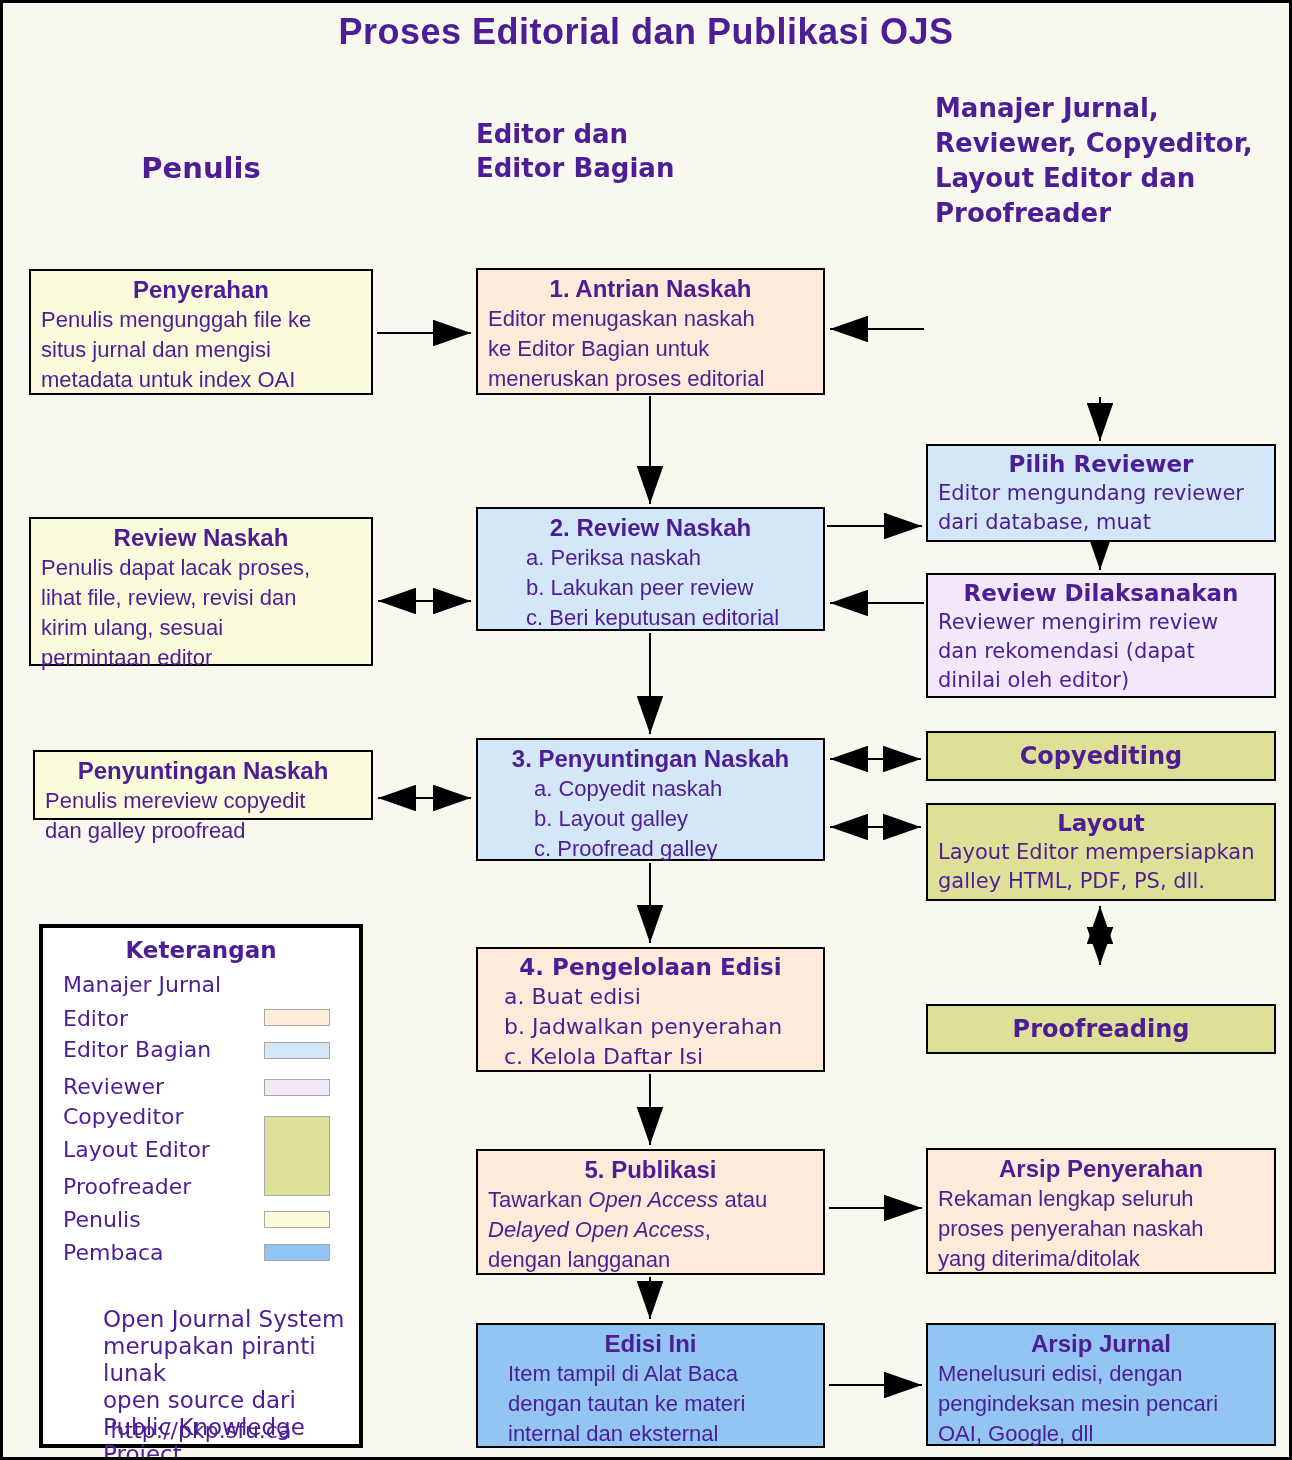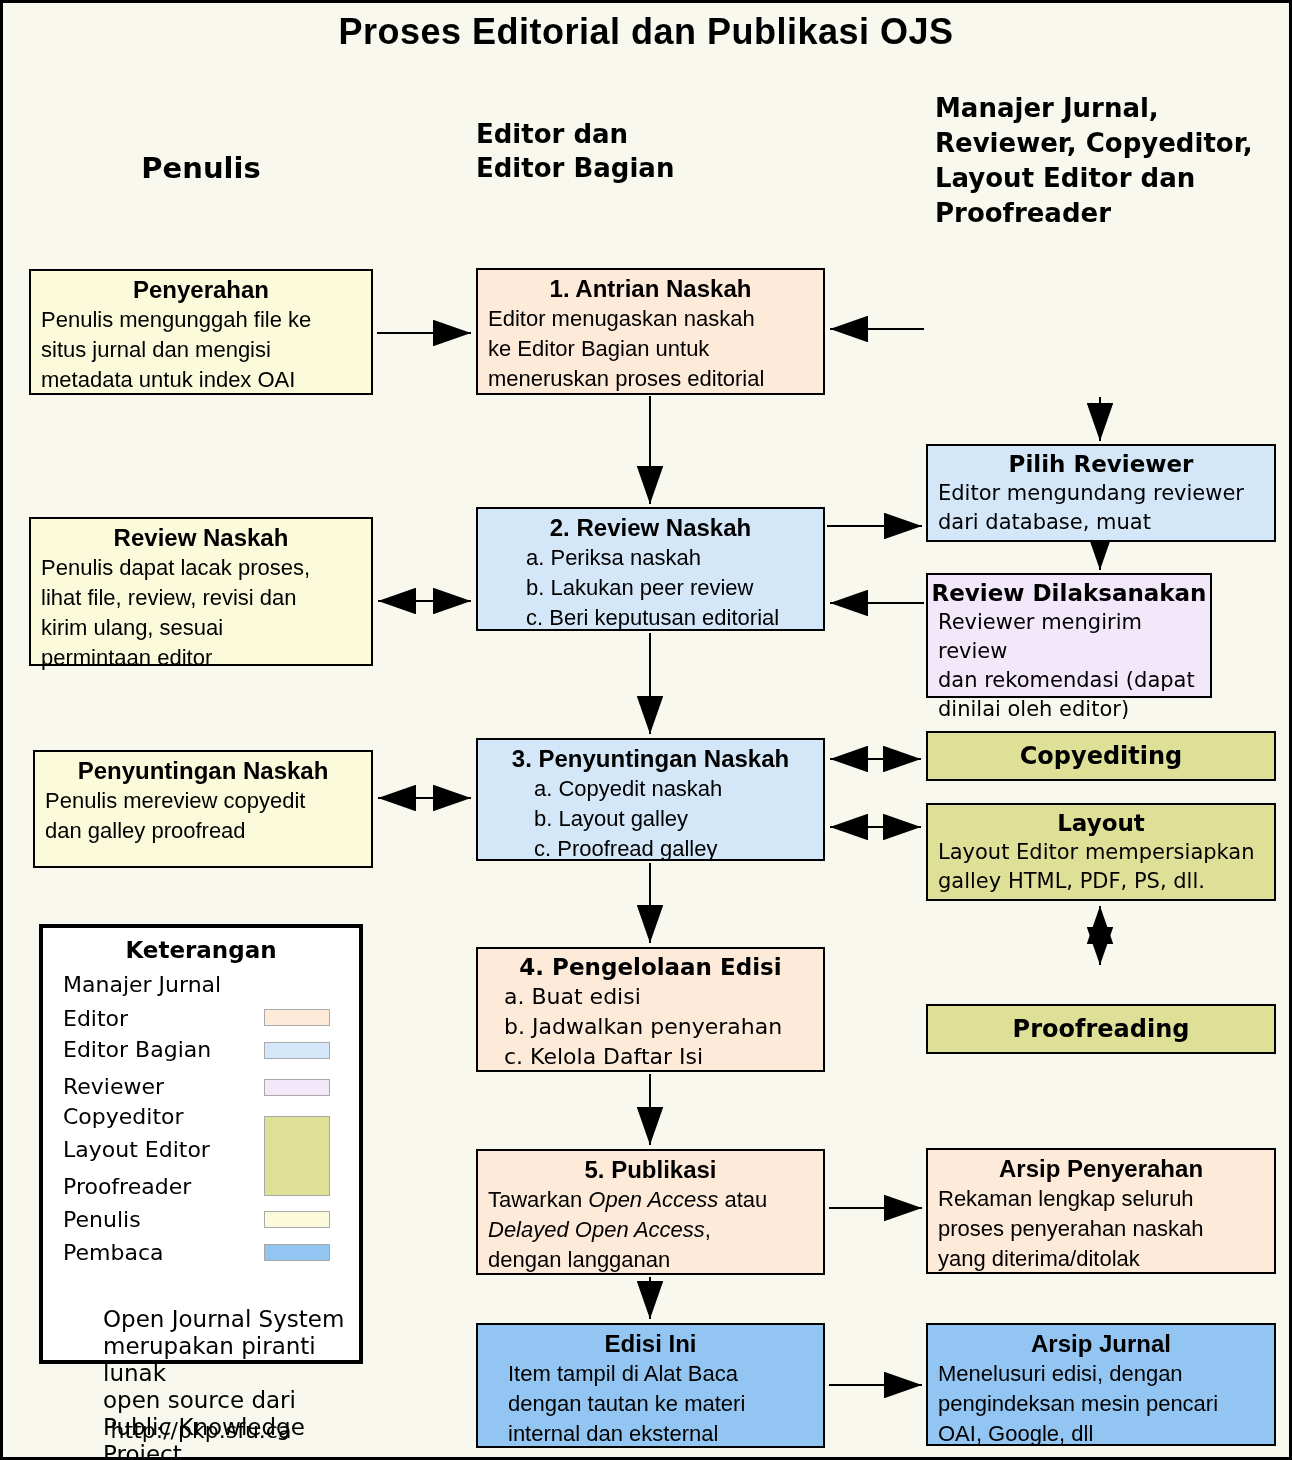--- a/index.html
+++ b/index.html
@@ -4,21 +4,21 @@
 <style>
   html,body{margin:0;padding:0;background:#e9e9e0;}
   .canvas{
     position:relative;
     width:1292px;height:1460px;
     background:#f8f8ee;
     border:3px solid #000;
     box-sizing:border-box;
     overflow:hidden;
     font-family:"DejaVu Sans", sans-serif;
-    color:#000000;
+    color:#4c1d95;
   }
   .narrow{font-family:"Liberation Sans", sans-serif;}
   .wide{font-family:"DejaVu Sans", sans-serif;}
   .abs{position:absolute;}
   .main-title{
     left:0;top:8px;width:100%;
     text-align:center;font-size:36px;font-weight:bold;
     letter-spacing:0.5px;
   }
   .col-header{font-weight:bold;}
@@ -37,21 +37,21 @@
   .wide .box-title{font-size:23px;line-height:29px;}
   .box-body{
     font-size:22px;line-height:30px;
     padding:0 10px;white-space:pre-line;text-align:left;
   }
   .wide .box-body{font-size:21px;line-height:29px;}
   .box-items div{font-size:22px;line-height:30px;}
   .title-only{display:flex;align-items:center;justify-content:center;}
   .title-only .box-title{padding-top:0;font-size:24px;}
   .legend{
-    position:absolute;left:36px;top:921px;width:324px;height:440px;
+    position:absolute;left:36px;top:921px;width:324px;height:524px;
     background:#ffffff;border:4px solid #000;box-sizing:border-box;
   }
   .legend-title{position:absolute;left:0;top:9px;width:100%;text-align:center;font-weight:bold;font-size:23px;}
   .legend-label{position:absolute;left:20px;font-size:22px;}
   .legend-swatch{position:absolute;left:221px;width:66px;height:17px;border:1px solid #a9a9a9;box-sizing:border-box;}
   .legend-footer{position:absolute;left:60px;top:378px;font-size:23px;line-height:27px;white-space:pre-line;}
   .legend-url{position:absolute;left:0;top:490px;width:100%;text-align:center;font-size:22px;}
   svg.arrow-layer{position:absolute;left:0;top:0;pointer-events:none;}
 </style>
 </head>
@@ -109,21 +109,21 @@
 meneruskan proses editorial</div>
   </div>
 
 
   <div class="box wide" style="left: 923px; top: 441px; width: 350px; height: 98px; background-color: rgb(211, 231, 248);">
     <div class="box-title">Pilih Reviewer</div>
     <div class="box-body">Editor mengundang reviewer
 dari database, muat</div>
   </div>
 
-  <div class="box wide" style="left: 923px; top: 570px; width: 286px; height: 125px; background-color: rgb(242, 232, 249);">
+  <div class="box wide" style="left: 923px; top: 570px; width: 350px; height: 125px; background-color: rgb(242, 232, 249);">
     <div class="box-title">Review Dilaksanakan</div>
     <div class="box-body">Reviewer mengirim review
 dan rekomendasi (dapat
 dinilai oleh editor)</div>
   </div>
 
   <div class="box narrow" style="left: 26px; top: 514px; width: 344px; height: 149px; background-color: rgb(251, 251, 220);">
     <div class="box-title">Review Naskah</div>
     <div class="box-body">Penulis dapat lacak proses,
 lihat file, review, revisi dan
@@ -133,21 +133,21 @@
 
   <div class="box narrow" style="left: 473px; top: 504px; width: 349px; height: 124px; background-color: rgb(211, 231, 248);">
     <div class="box-title">2. Review Naskah</div>
     <div class="box-items" style="padding-left:16px;margin-left:32px;">
       <div>a. Periksa naskah</div>
       <div>b. Lakukan peer review</div>
       <div>c. Beri keputusan editorial</div>
     </div>
   </div>
 
-  <div class="box narrow" style="left: 30px; top: 747px; width: 340px; height: 118px; background-color: rgb(251, 251, 220);">
+  <div class="box narrow" style="left: 30px; top: 747px; width: 340px; height: 70px; background-color: rgb(251, 251, 220);">
     <div class="box-title">Penyuntingan Naskah</div>
     <div class="box-body">Penulis mereview copyedit
 dan galley proofread</div>
   </div>
 
   <div class="box narrow" style="left: 473px; top: 735px; width: 349px; height: 123px; background-color: rgb(211, 231, 248);">
     <div class="box-title">3. Penyuntingan Naskah</div>
     <div class="box-items" style="padding-left:56px;">
       <div>a. Copyedit naskah</div>
       <div>b. Layout galley</div>

